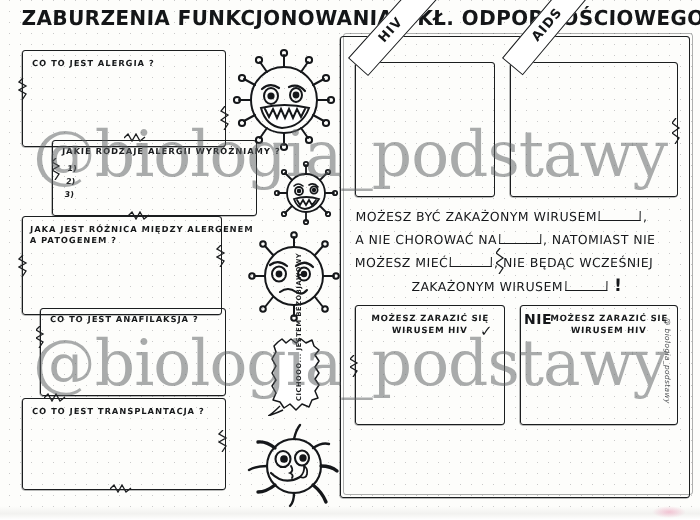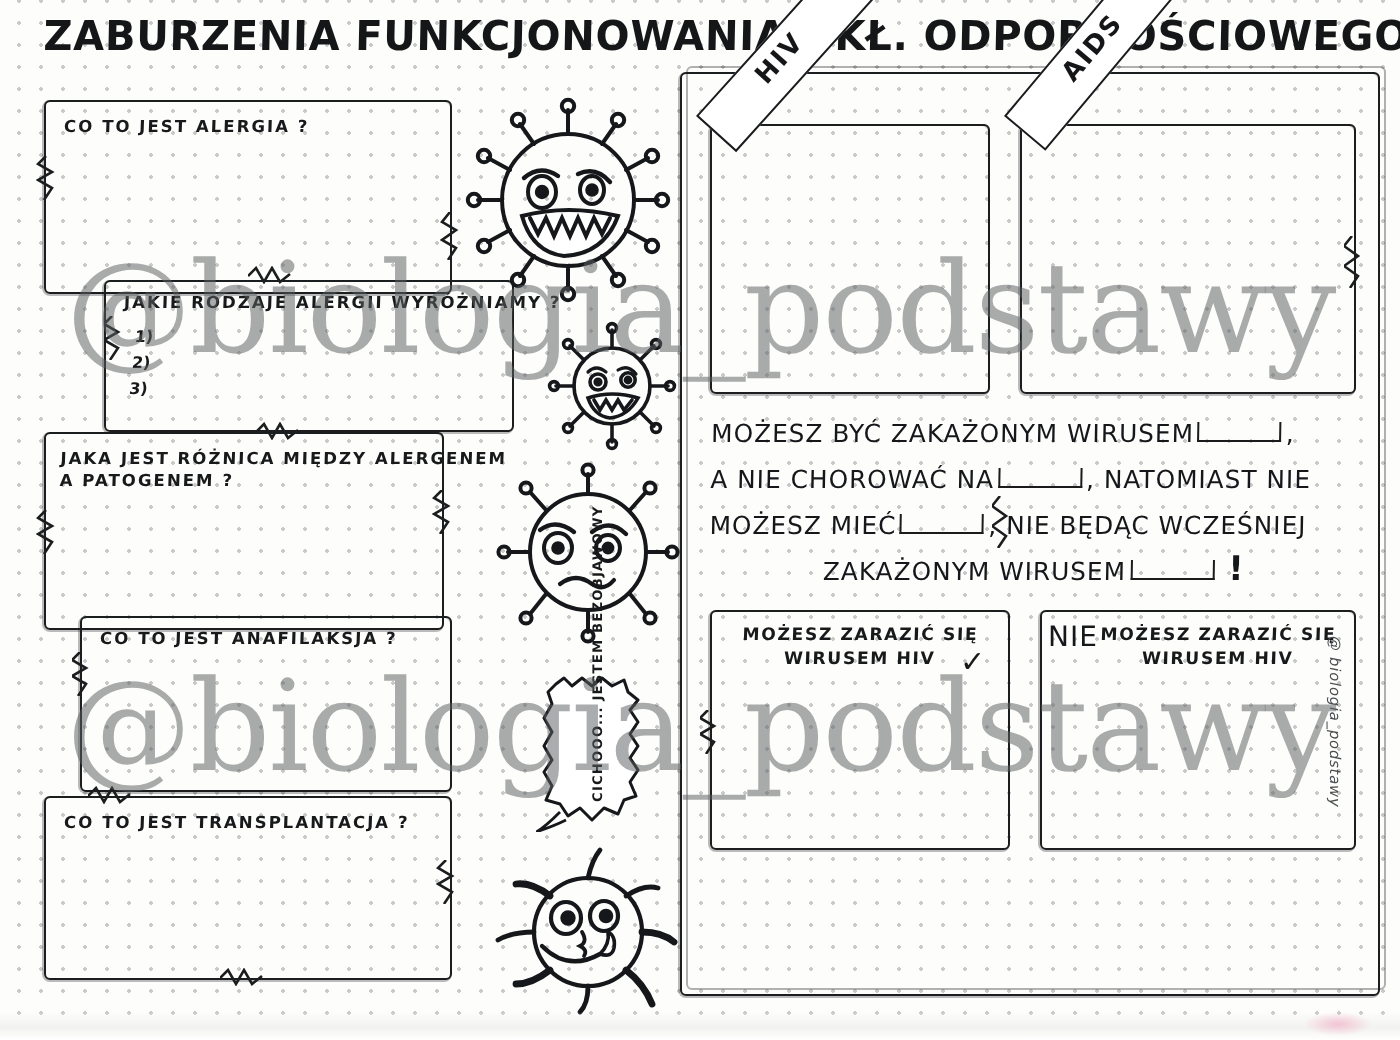--- a/index.html
+++ b/index.html
@@ -120,21 +120,21 @@
   #yesBox{left:355px; top:305px; width:150px; height:120px;}
   #noBox {left:520px; top:305px; width:158px; height:120px;}
   .bxtitle{
     position:absolute;font-size:8.6px;line-height:12px;letter-spacing:0.8px;
     color:#17191b;font-weight:600;text-align:center;transform:skewX(-2deg);
   }
   #yesTitle{left:360px;top:312px;width:140px;}
   #noTitle {left:545px;top:312px;width:128px;}
   #noWord{
     position:absolute;left:524px;top:311px;
-    font-size:14px;font-weight:400;letter-spacing:0.5px;color:#15171a;
+    font-size:14px;font-weight:700;letter-spacing:0.5px;color:#15171a;
   }
   .tickmark{position:absolute;font-size:15px;color:#17191b;font-weight:700;}
 
   
   .virus{position:absolute;}
   .virus svg{display:block;overflow:visible;}
 
   
   #bubble{
     position:absolute;left:268px;top:338px;width:56px;height:78px;

